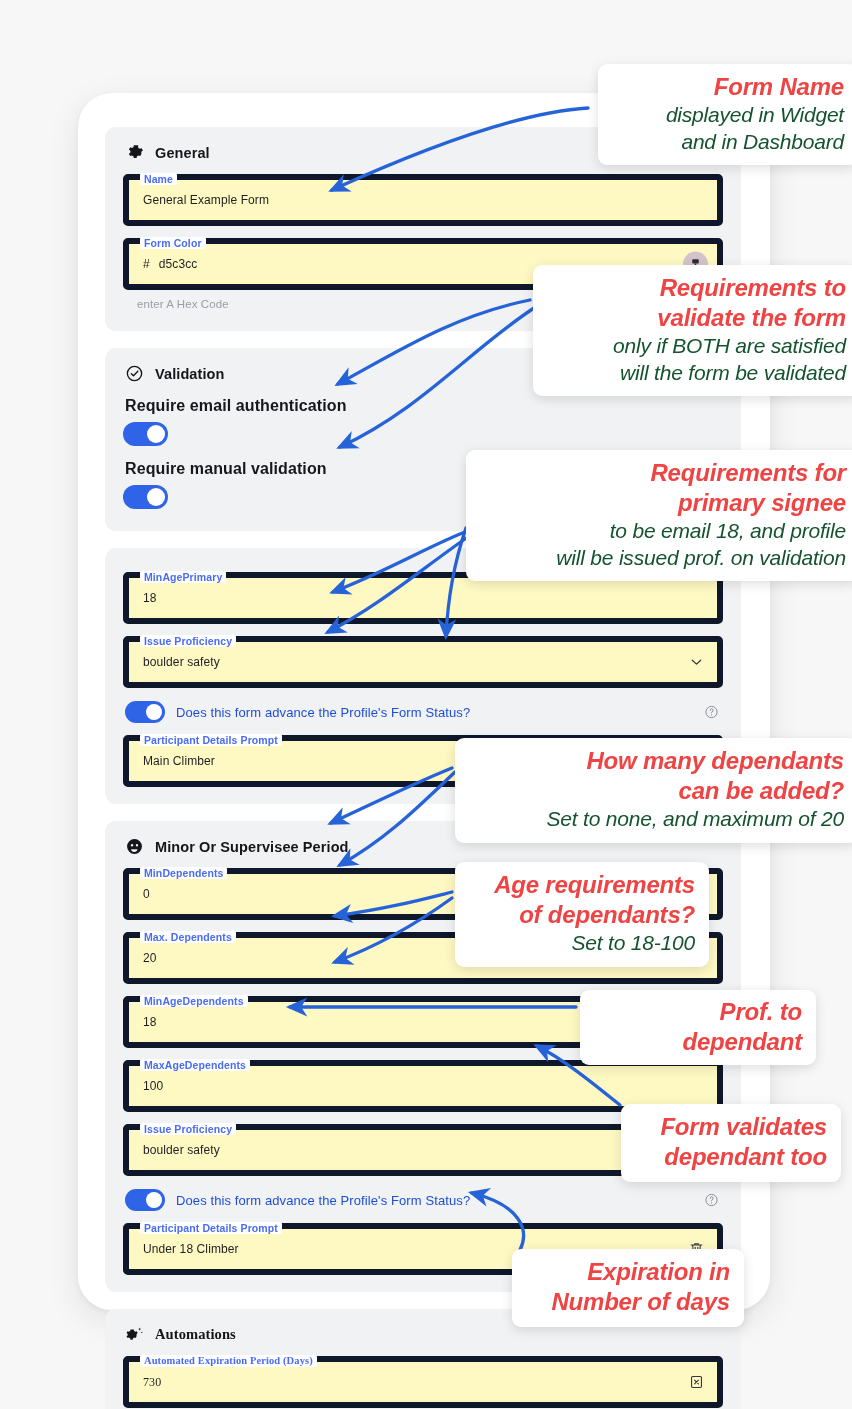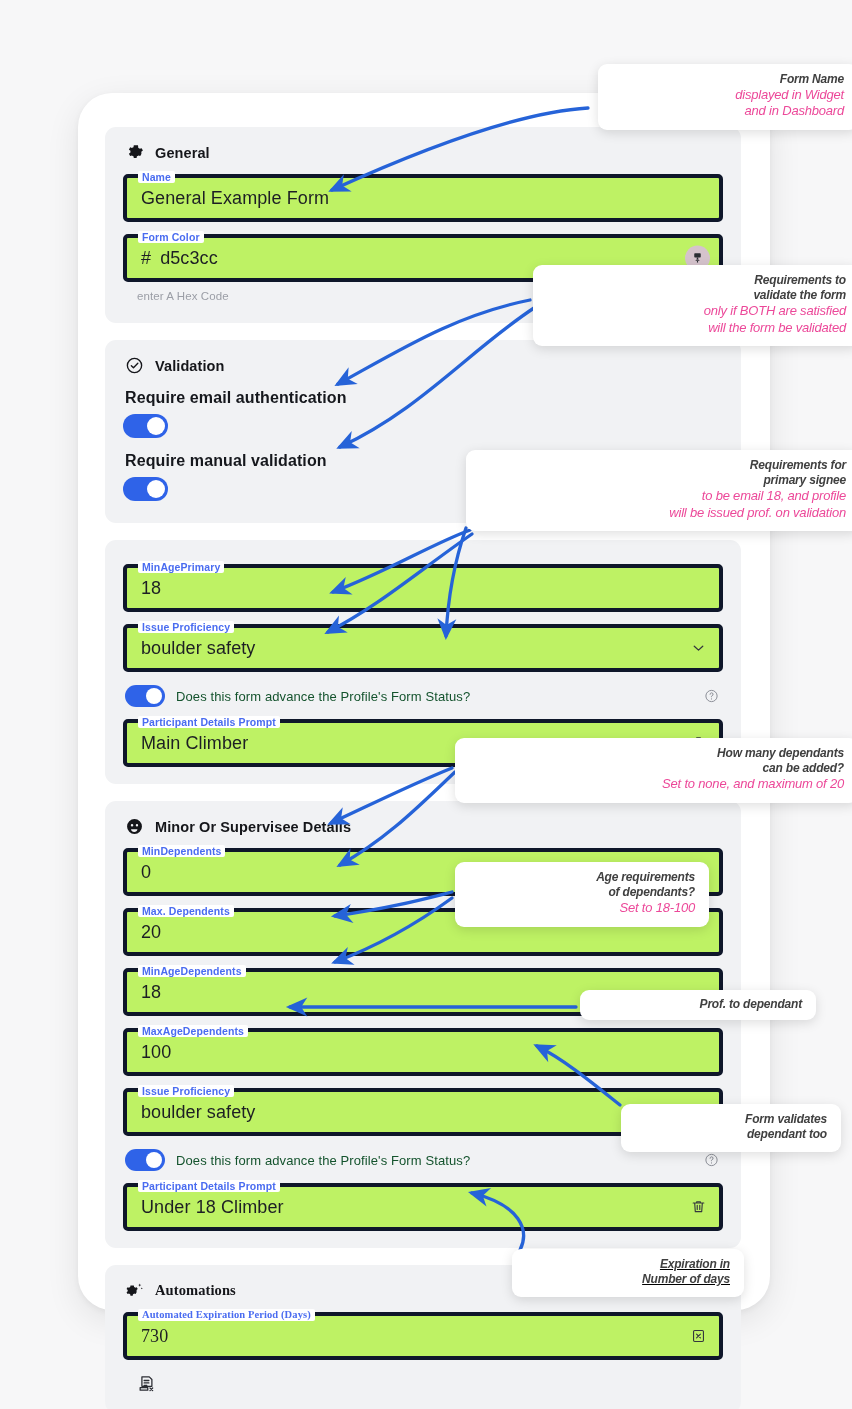--- a/index.html
+++ b/index.html
@@ -26,33 +26,33 @@
     padding:16px 18px 17px 18px;
   }
   .section-head{display:flex;align-items:center;gap:11px;margin:0 0 10px 2px;}
   .section-title{
     font-size:14.5px;font-weight:700;color:#15161a;letter-spacing:.1px;
   }
   .sec-icon{width:19px;height:19px;display:block;flex:none;color:#15161a;}
   .sec-icon svg{width:19px;height:19px;display:block;}
   
   .field{
-    position:relative;background:#bef264;border-radius:5px;
-    height:40px;margin-top:12px;border:4px solid #0f172a;
+    position:relative;background:#fef9c3;border-radius:5px;
+    height:40px;margin-top:12px;border:6px solid #0f172a;
     display:flex;align-items:center;
   }
   .field:first-of-type{margin-top:8px;}
   .field .flabel{
     position:absolute;left:11px;top:-7px;
     font-size:10.5px;font-weight:700;color:#4a6cf0;
     background:#ffffff;padding:0 4px;letter-spacing:.1px;line-height:12px;
     border-radius:2px;
   }
   .field .fvalue{
-    font-size:18px;color:#1d1f24;padding-left:14px;letter-spacing:.1px;
+    font-size:12px;color:#1d1f24;padding-left:14px;letter-spacing:.1px;
   }
   .field .fvalue.hash{display:flex;gap:9px;}
   .field .ficon{
     position:absolute;right:12px;top:50%;transform:translateY(-50%);
     width:17px;height:17px;color:#34373d;
   }
   .field .ficon svg{width:17px;height:17px;display:block;}
   .helper{
     font-size:11.5px;color:#9b9ea6;margin:8px 0 4px 14px;letter-spacing:.1px;
   }
@@ -71,37 +71,37 @@
     width:45px;height:24px;border-radius:13px;background:#2f63e8;
     position:relative;flex:none;cursor:pointer;
   }
   .toggle::after{
     content:"";position:absolute;right:3px;top:3px;
     width:18px;height:18px;border-radius:50%;background:#ffffff;
   }
   .toggle.small{width:40px;height:22px;}
   .toggle.small::after{width:16px;height:16px;right:3px;top:3px;}
   .tog-row{display:flex;align-items:center;gap:11px;margin:13px 0 2px 2px;position:relative;}
-  .tog-row-text{font-size:13px;color:#14532d;letter-spacing:.1px;}
+  .tog-row-text{font-size:13px;color:#1d4ed8;letter-spacing:.1px;}
   .help-icon{
     position:absolute;right:4px;top:50%;transform:translateY(-50%);
     width:15px;height:15px;color:#8c8f97;
   }
   .help-icon svg{width:15px;height:15px;display:block;}
   .bottom-icon{margin:14px 0 0 14px;width:19px;height:19px;color:#2b2d33;}
   .bottom-icon svg{width:19px;height:19px;display:block;}
   
   .callout{
     position:absolute;background:#ffffff;border-radius:9px;
     box-shadow:0 3px 12px rgba(0,0,0,.13);
     padding:8px 14px 10px 14px;text-align:right;
     font-style:italic;line-height:1.26;z-index:6;
   }
-  .callout .cl-strong{font-weight:700;color:#404040;font-size:12px;letter-spacing:-.2px;display:block;}
-  .callout .cl-norm{font-weight:400;color:#ec4899;font-size:13px;letter-spacing:-.2px;display:block;}
+  .callout .cl-strong{font-weight:700;color:#ef4444;font-size:24px;letter-spacing:-.2px;display:block;}
+  .callout .cl-norm{font-weight:400;color:#14532d;font-size:21px;letter-spacing:-.2px;display:block;}
   #svg-arrows{position:absolute;left:0;top:0;width:852px;height:1409px;z-index:5;pointer-events:none;}
 </style>
 </head>
 <body>
 
 <div id="device-frame"></div>
 
 <div id="form-scroll">
 
   <div class="section">
@@ -197,21 +197,21 @@
     </div>
   </div>
 
   <div class="section">
     <div class="section-head">
       <span class="sec-icon">
         <svg viewBox="0 0 24 24" fill="currentColor">
             <path d="M12 2.6A9.4 9.4 0 1 0 12 21.4 9.4 9.4 0 0 0 12 2.6zm-3.1 6.2a1.6 1.6 0 1 1 0 3.2 1.6 1.6 0 0 1 0-3.2zm6.2.1a1.5 1.5 0 1 1 0 3 1.5 1.5 0 0 1 0-3zM7.6 15.4h8.1a4.1 4.1 0 0 1-8.1 0z"></path>
           </svg>
       </span>
-      <span class="section-title">Minor Or Supervisee Details</span>
+      <span class="section-title">Minor Or Supervisee Period</span>
     </div>
 
     <div class="field">
       <span class="flabel">MinDependents</span>
       <span class="fvalue">0</span>
     </div>
     <div class="field">
       <span class="flabel">Max. Dependents</span>
       <span class="fvalue">20</span>
     </div>
@@ -321,21 +321,21 @@
 
 <div class="callout" id="co-prof" style="left:580px;top:990px;width:208px;padding-top:7px;padding-bottom:8px;">
   <span class="cl-strong">Prof. to dependant</span>
 </div>
 
 <div class="callout" id="co-validates" style="left:621px;top:1104px;width:192px;">
   <span class="cl-strong">Form validates</span>
   <span class="cl-strong">dependant too</span>
 </div>
 
-<div class="callout" id="co-expiration" style="left:512px;top:1249px;width:204px;text-decoration:underline;">
+<div class="callout" id="co-expiration" style="left:512px;top:1249px;width:204px;">
   <span class="cl-strong">Expiration in</span>
   <span class="cl-strong">Number of days</span>
 </div>
 
 <svg id="svg-arrows" viewBox="0 0 852 1409">
   <defs>
     <marker id="ah" viewBox="0 0 12 12" refX="9" refY="6" markerWidth="7.5" markerHeight="7.5" orient="auto-start-reverse">
       <path d="M11 6 L0.6 1.4 L3.6 6 L0.6 10.6 Z" fill="#2663d8"></path>
     </marker>
   </defs>

